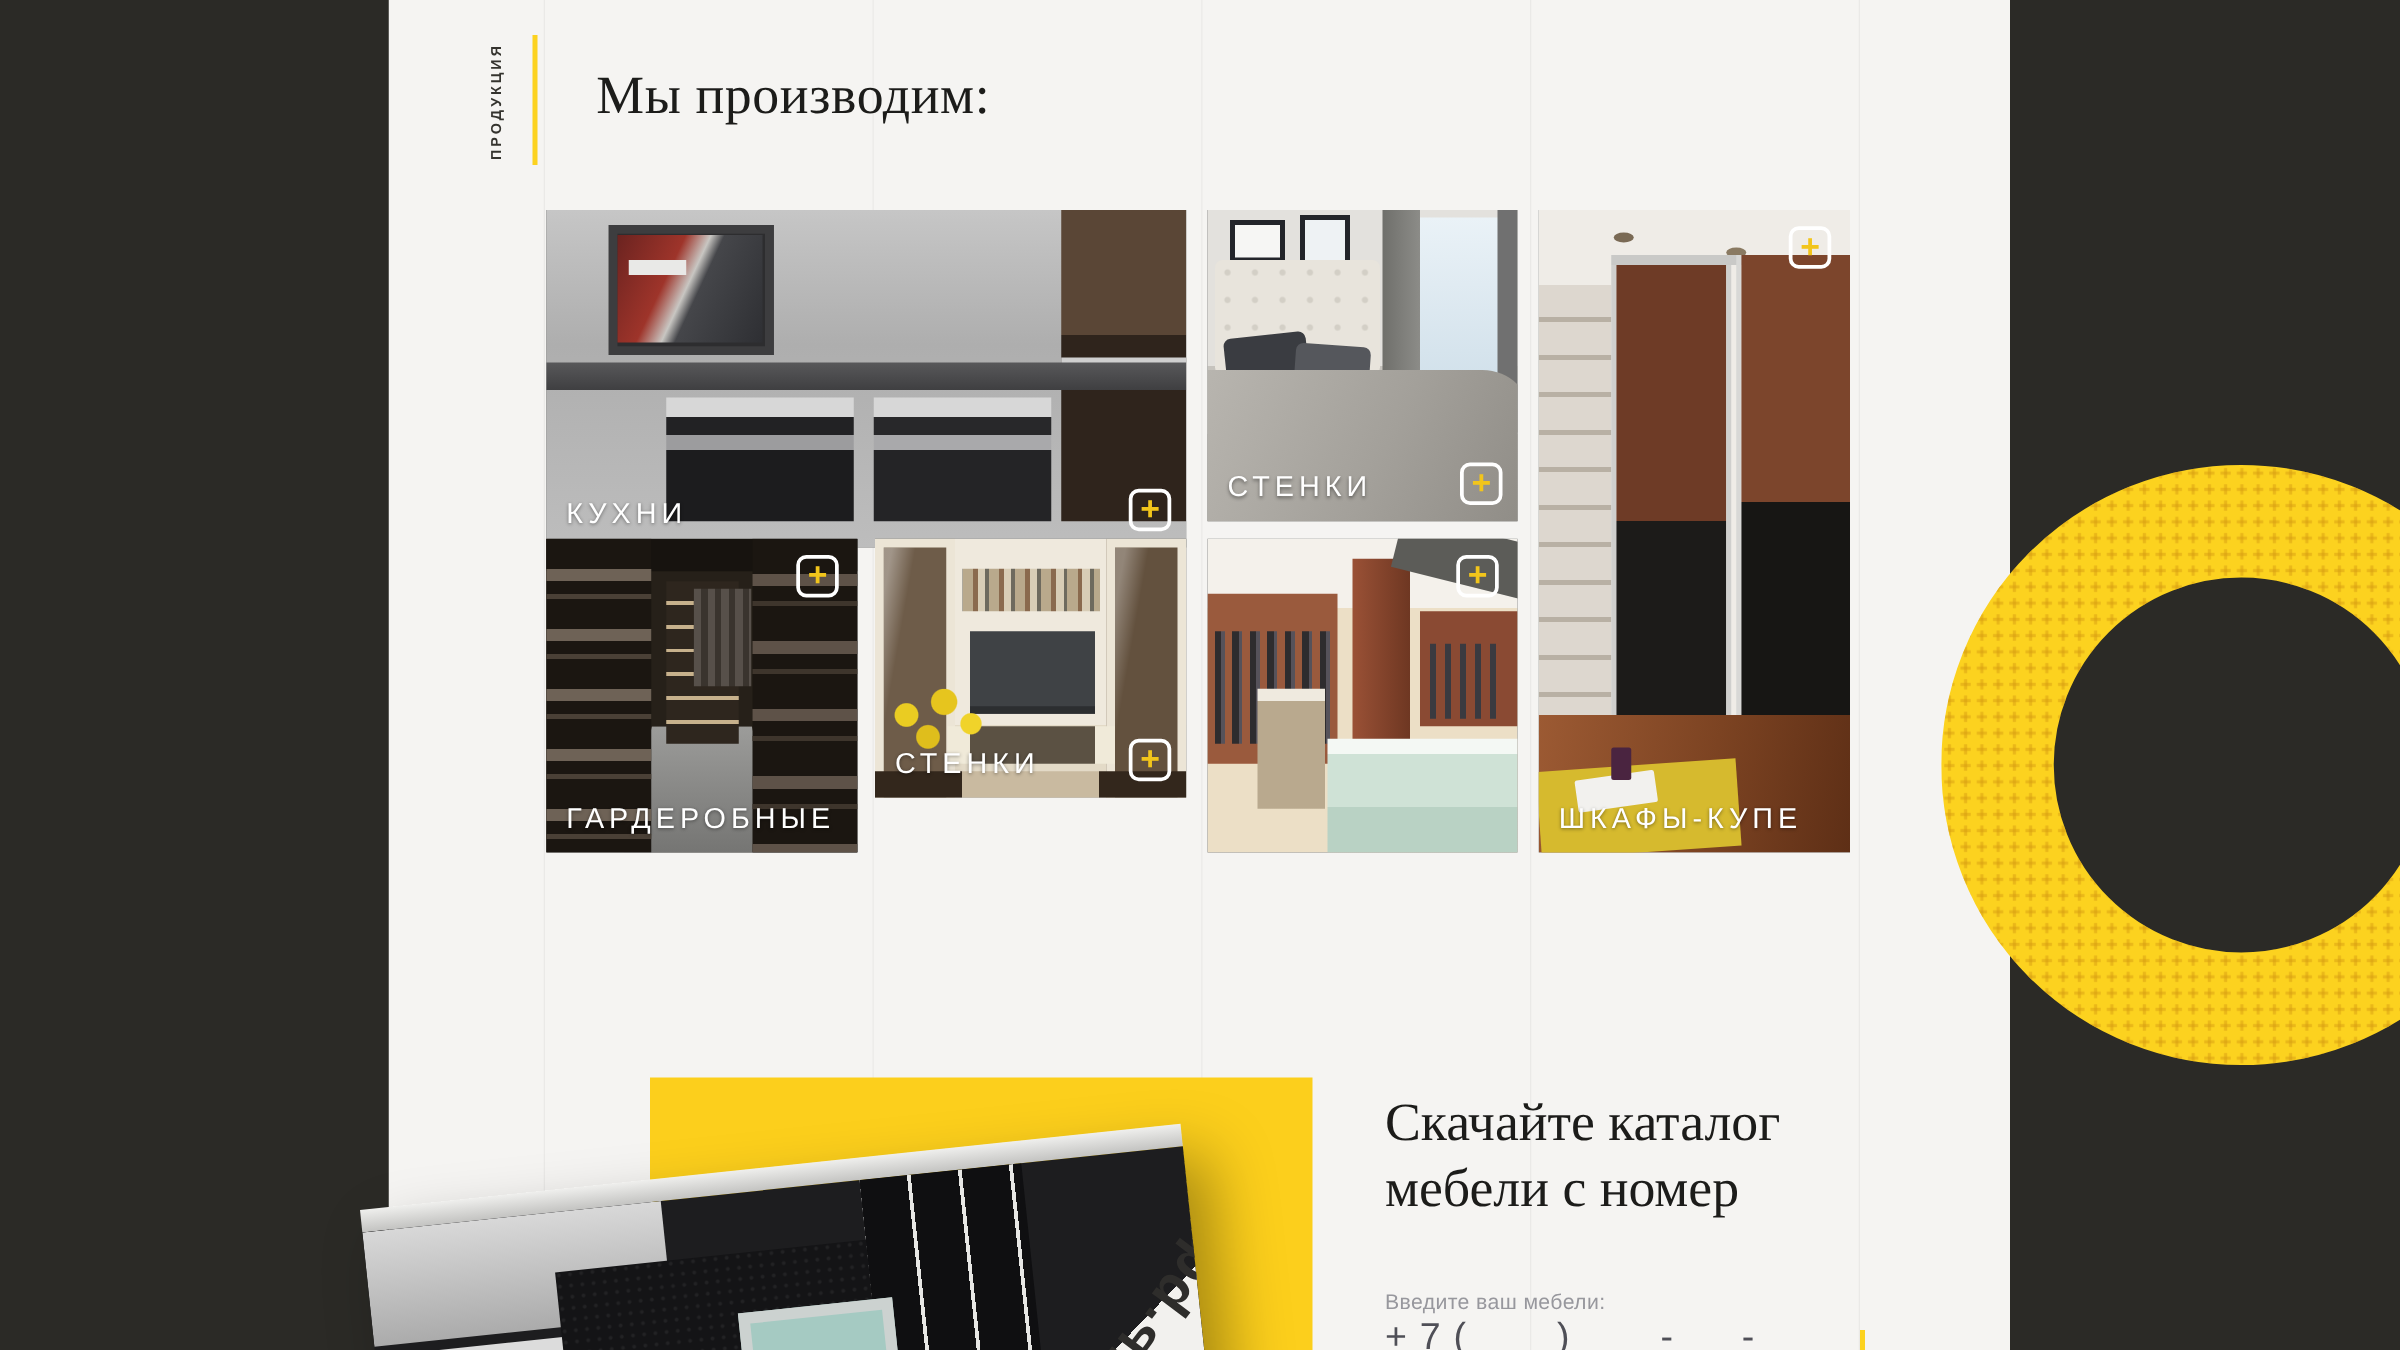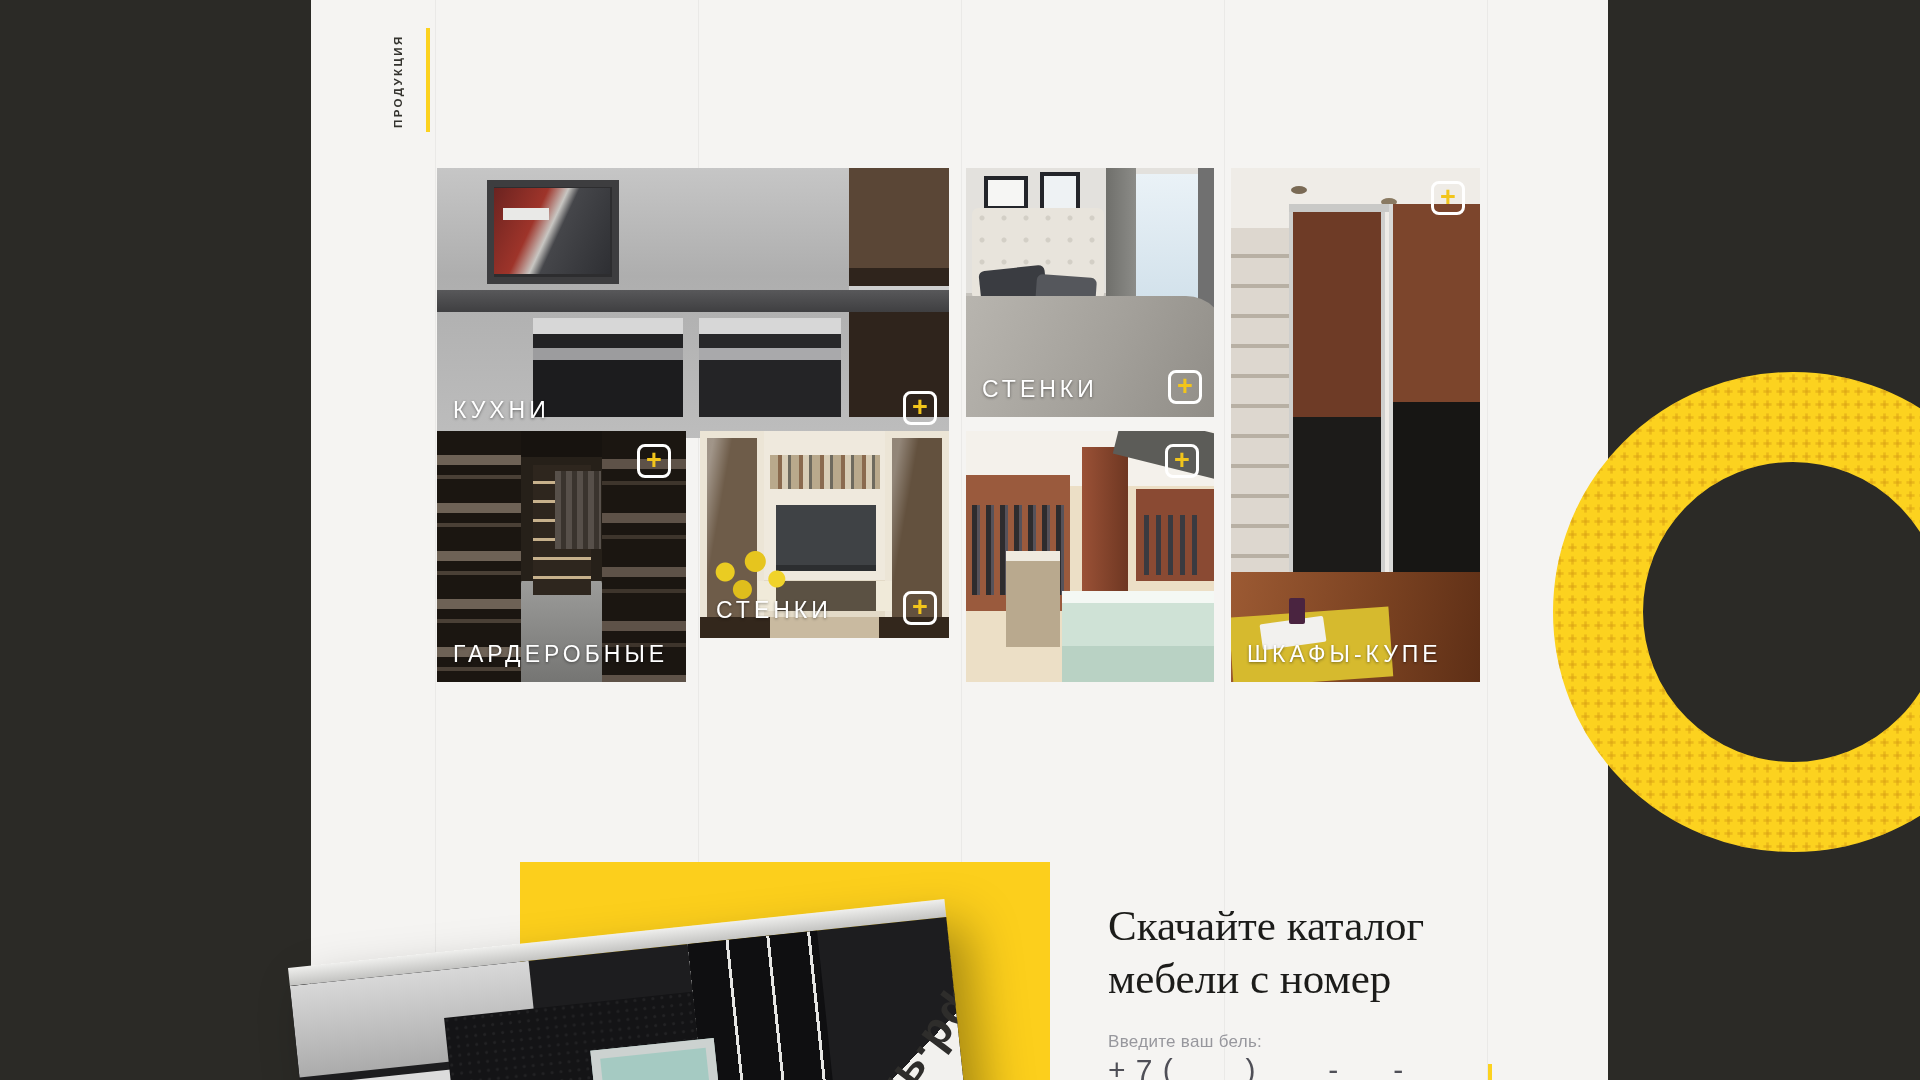--- a/index.html
+++ b/index.html
@@ -10,21 +10,21 @@
   .strip.left{left:0;width:311px;}
   .strip.right{left:1608px;width:312px;}
   
   .gridline{position:absolute;top:0;width:1px;height:1080px;background:rgba(40,40,34,.05);z-index:1;}
   
   .section-label{position:absolute;left:392px;top:36px;height:92px;writing-mode:vertical-rl;
     transform:rotate(180deg);font-size:11.5px;font-weight:700;letter-spacing:2.4px;color:#34332e;z-index:3;}
   .accent-line{position:absolute;left:426px;top:28px;width:4px;height:104px;background:#FCD21F;z-index:3;}
   .accent-mini{position:absolute;left:1488px;top:1064px;width:4px;height:16px;background:#FCD21F;z-index:3;}
   
-  .h-serif{font-family:"Liberation Serif","DejaVu Serif",serif;color:#1c1c1a;margin-top:27px;}
+  .h-serif{font-family:"Liberation Serif","DejaVu Serif",serif;color:#1c1c1a;}
   .page-heading{position:absolute;left:477px;top:52px;font-size:43px;letter-spacing:.5px;z-index:3;}
   .dl-heading{position:absolute;left:1108px;top:872px;font-size:43px;line-height:53px;z-index:4;}
   
   .card{position:absolute;margin:0;padding:0;overflow:hidden;z-index:2;cursor:pointer;background:#777;}
   .card .ph{position:absolute;inset:0;}
   .card .ph div{position:absolute;}
   .card-label{position:absolute;left:16px;bottom:13px;color:#fff;font-size:23px;letter-spacing:4px;
     text-shadow:0 1px 3px rgba(0,0,0,.45);z-index:5;line-height:1.25;}
   .plus{position:absolute;width:34px;height:34px;box-sizing:border-box;border:3px solid #fff;border-radius:8px;
     background:transparent;display:flex;align-items:center;justify-content:center;z-index:6;cursor:pointer;padding:0;}
@@ -145,20 +145,21 @@
 
   <div class="gridline" style="left:435px"></div>
   <div class="gridline" style="left:698px"></div>
   <div class="gridline" style="left:961px"></div>
   <div class="gridline" style="left:1224px"></div>
   <div class="gridline" style="left:1487px"></div>
 
   <div class="section-label">ПРОДУКЦИЯ</div>
   <div class="accent-line"></div>
 
+  <h1 class="page-heading h-serif" style="margin:0;font-weight:500;">Мы производим:</h1>
 
   <figure class="card kuhni">
     <div class="ph">
       <div class="k-base"></div>
       <div class="k-right"></div>
       <div class="k-steel"></div>
       <div class="k-band"></div>
       <div class="k-tv"></div>
       <div class="k-screen"></div>
       <div class="k-news"></div>
@@ -274,21 +275,21 @@
       <div class="b-title">бель·рф</div>
 
     </div>
   </div>
 
   <div class="dl-heading h-serif">
     <div>Скачайте каталог</div>
     <div>мебели с номер</div>
   </div>
 
-  <div class="phone-label">Введите ваш бель:</div>
+  <div class="phone-label">Введите ваш мебели:</div>
   <input class="phone-input" type="text" readonly="" value="+ 7 ( ___ ) ___ - __ - __" style="">
 
   <div class="accent-mini"></div>
 
   <svg class="ring" width="480" height="480" viewBox="0 0 480 480">
     <defs>
       <pattern id="plusdots" width="13" height="13" patternUnits="userSpaceOnUse">
         <rect x="5.2" y="2.4" width="2.6" height="8.2" fill="#D79E12" opacity="0.5"></rect>
         <rect x="2.4" y="5.2" width="8.2" height="2.6" fill="#D79E12" opacity="0.5"></rect>
       </pattern>

